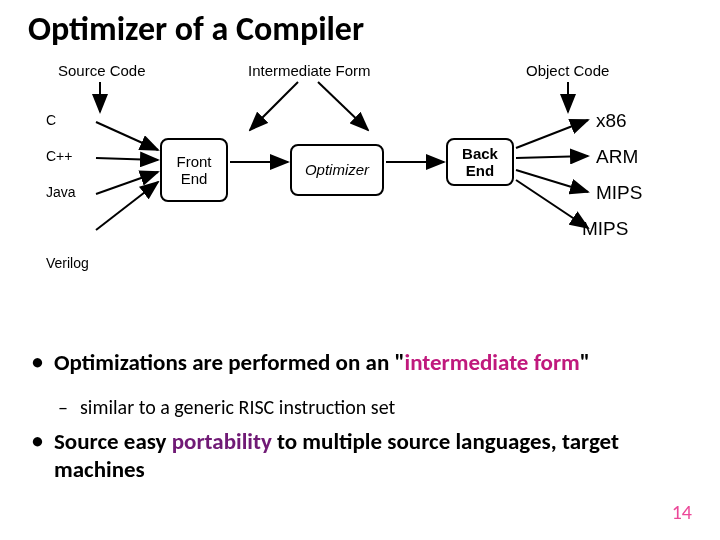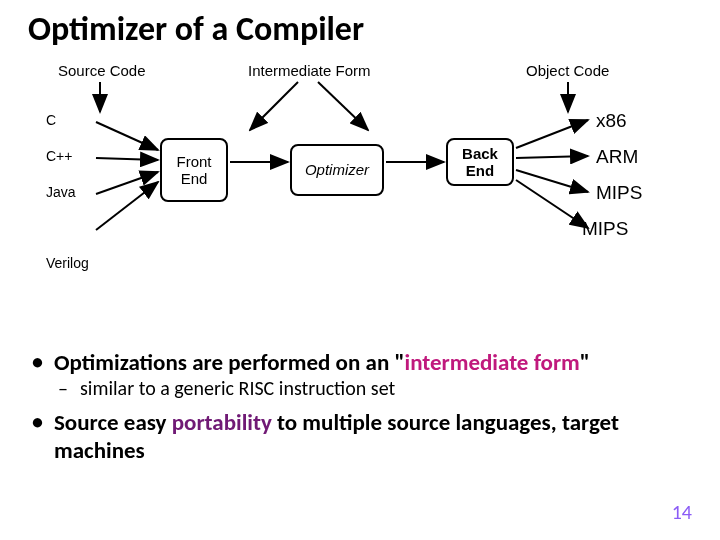--- a/index.html
+++ b/index.html
@@ -65,33 +65,33 @@
   .bullets ul { list-style: none; }
   .bullets > ul > li { margin-bottom: 8px; position: relative; padding-left: 22px; }
   .bullets > ul > li::before {
     content: "•"; position: absolute; left: 0; top: 0; font-size: 22px;
   }
   .sub {
     font-size: 20px;
     font-weight: 400;
     padding-left: 26px;
     position: relative;
-    margin: 0 0 6px 0;
+    margin: 19px 0 6px 0;
   }
   .sub::before {
     content: "–"; position: absolute; left: 4px; top: 0;
   }
   .hl1 { color: #c0197d; }
   .hl2 { color: #701a75; }
   .slidenum {
     position: absolute;
     bottom: 16px;
     right: 28px;
     font-size: 20px;
-    color: #8b5cf6;
+    color: #ec4899;
   }
   svg.arrows { position: absolute; top: 0; left: 0; }
 </style>
 </head>
 <body>
 
 <div class="title">Optimizer of a Compiler</div>
 
 <div class="diagram">
 

